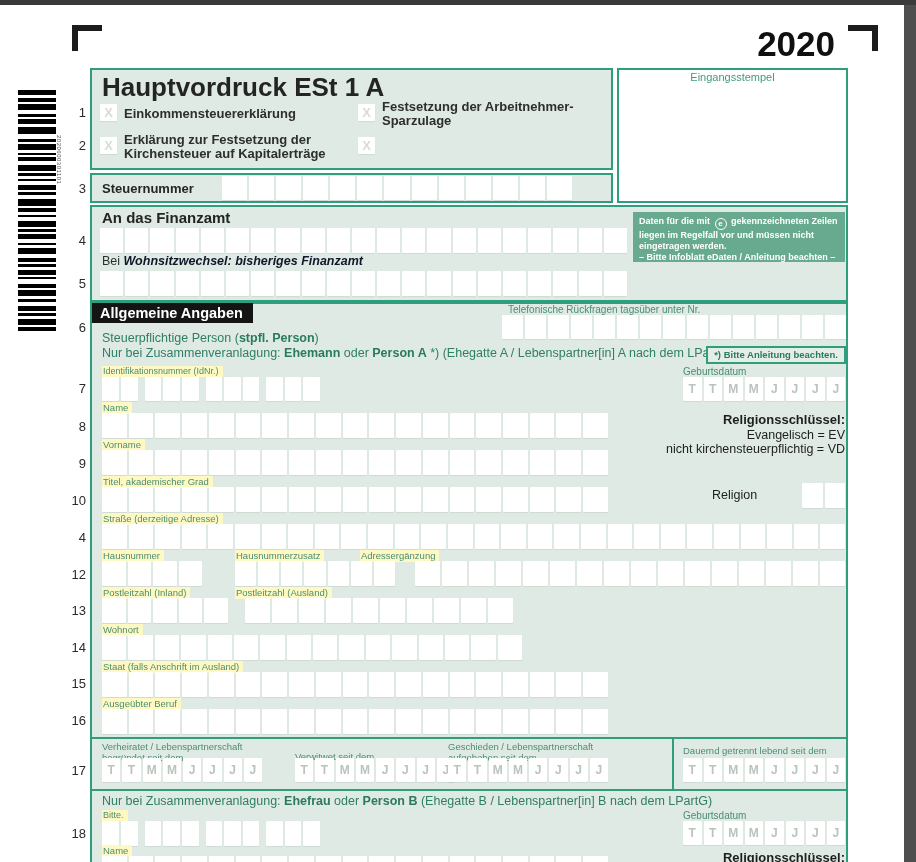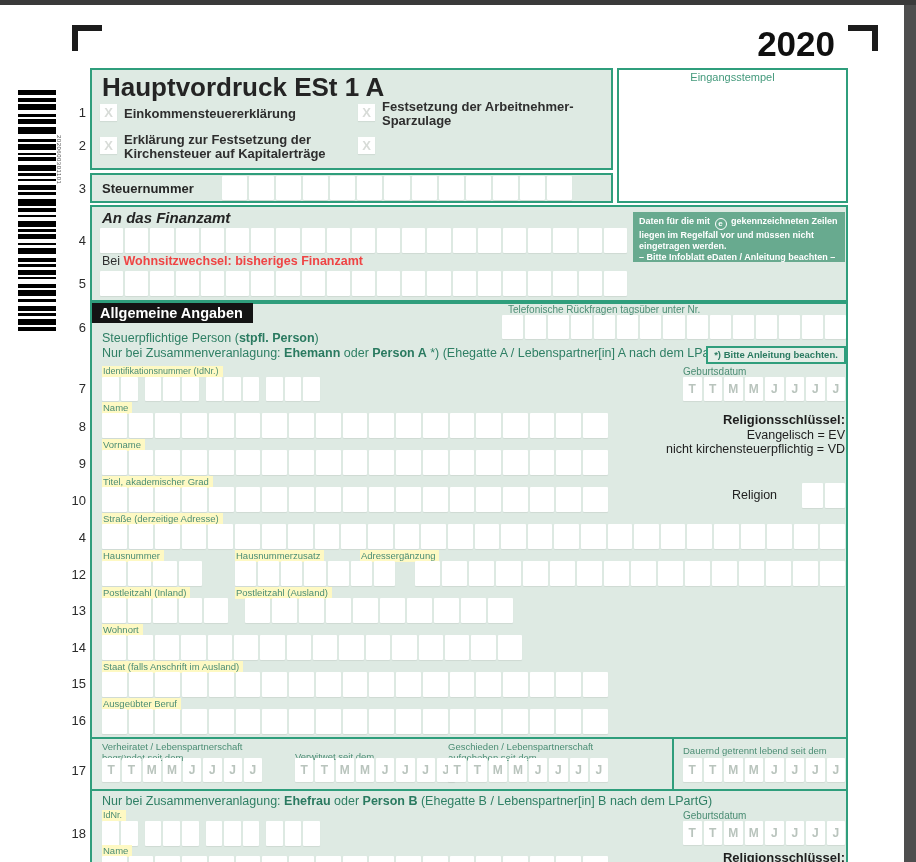--- a/index.html
+++ b/index.html
@@ -25,42 +25,42 @@
   .sec5{left:90px;top:302px;width:758px;height:562px;border-bottom:none;}
   .divider-h{position:absolute;background:#2f9e7c;height:2px;}
   .divider-v{position:absolute;background:#2f9e7c;width:2px;}
   
   .form-title{position:absolute;left:102px;top:72px;font-size:26px;font-weight:bold;color:#242424;}
   .opt{position:absolute;font-size:13px;font-weight:bold;color:#2e2e2e;line-height:13.5px;}
   .cb{position:absolute;width:17px;height:17px;background:#fff;display:flex;align-items:center;
       justify-content:center;font-size:13px;font-weight:bold;color:#d8dcd8;box-shadow:0 1px 1px rgba(0,0,0,0.06);}
   .lnum{position:absolute;left:66px;width:20px;text-align:right;font-size:13px;color:#2b2b2b;}
   .blab{position:absolute;font-size:13px;font-weight:bold;color:#262626;}
-  .heading15{position:absolute;font-size:15px;font-weight:bold;color:#242424;font-style:italic;}
+  .heading15{position:absolute;font-size:15px;font-weight:bold;color:#242424;}
   .stamp-label{position:absolute;left:617px;top:71px;width:231px;text-align:center;
       font-size:11px;color:#43997b;}
   .mixed{position:absolute;font-size:12.5px;color:#2e2e2e;}
-  .mixed b{color:#ef4444;}
+  .mixed b{color:#0f172a;font-style:italic;}
   .greenline{position:absolute;font-size:12.5px;color:#2e7f64;}
   .greenline b{color:#2a7a60;}
   .slab{position:absolute;font-size:9.5px;color:#4b8d74;background:#fef9c3;padding:0 4px 1px 1px;}
   .slab10{position:absolute;font-size:10px;color:#4b8d74;}
   .infobox{position:absolute;left:633px;top:212px;width:212px;height:50px;box-sizing:border-box;
       background:#68aa8f;color:#fff;font-size:9px;font-weight:bold;line-height:11px;padding:4px 6px;}
   .ecirc{display:inline-flex;width:10px;height:10px;border:1px solid #fff;border-radius:50%;
       align-items:center;justify-content:center;font-size:8px;margin:0 2px;vertical-align:-2px;}
   .blackbar{position:absolute;left:92px;top:303px;height:20px;line-height:20px;background:#141414;
       color:#fff;font-size:14.5px;font-weight:bold;padding:0 10px 0 8px;}
   .badge{position:absolute;left:706px;top:346px;width:140px;height:18px;box-sizing:border-box;
       border:2px solid #2f9e7c;text-align:center;font-size:9.5px;font-weight:bold;color:#2a7a60;
       line-height:14px;background:#e4eee7;}
   .relblock{position:absolute;left:560px;top:413px;width:285px;text-align:right;
       font-size:12.5px;line-height:14.5px;color:#1e1e1e;}
   .relblock .relhead{font-size:13px;font-weight:bold;}
-  .rel-label{position:absolute;left:712px;top:488px;width:85px;text-align:center;font-size:12.5px;color:#1e1e1e;}
+  .rel-label{position:absolute;left:712px;top:488px;width:85px;text-align:left;font-size:12.5px;color:#1e1e1e;}
   .mlab{position:absolute;font-size:9.5px;color:#4b8d74;line-height:11px;}
   
   .boxes{position:absolute;display:flex;gap:7px;}
   .bgrp{display:flex;gap:2px;height:100%;}
   .box{flex:1;background:#fff;border-radius:1px;box-shadow:0 1px 1px rgba(0,0,0,0.07);
       display:flex;align-items:center;justify-content:center;
       font-size:12px;font-weight:bold;color:#b9c4bd;}
 </style>
 </head>
 <body>
@@ -600,21 +600,21 @@
         <span class="box">M</span>
         <span class="box">J</span>
         <span class="box">J</span>
         <span class="box">J</span>
         <span class="box">J</span>
       </div>
     </div>
 
   <div class="divider-h" style="left:90px;top:789px;width:758px"></div>
   <div class="greenline" style="left:102px;top:794px"><span>Nur bei Zusammenveranlagung: </span><b>Ehefrau</b><span> oder </span><b>Person B</b><span> (Ehegatte B / Lebenspartner[in] B nach dem LPartG)</span></div>
-  <div class="slab" style="left:102px;top:810px;font-size:9px">IdNr.</div>
+  <div class="slab" style="left:102px;top:810px;font-size:9px">Bitte.</div>
   <div class="slab10" style="left:683px;top:810px">Geburtsdatum</div>
   <div class="boxes" style="left:102px;top:821px;width:218px;height:25px">
       <div class="bgrp" style="flex: 2 1 0%;">
         <span class="box"></span>
         <span class="box"></span>
       </div>
       <div class="bgrp" style="flex: 3 1 0%;">
         <span class="box"></span>
         <span class="box"></span>
         <span class="box"></span>

